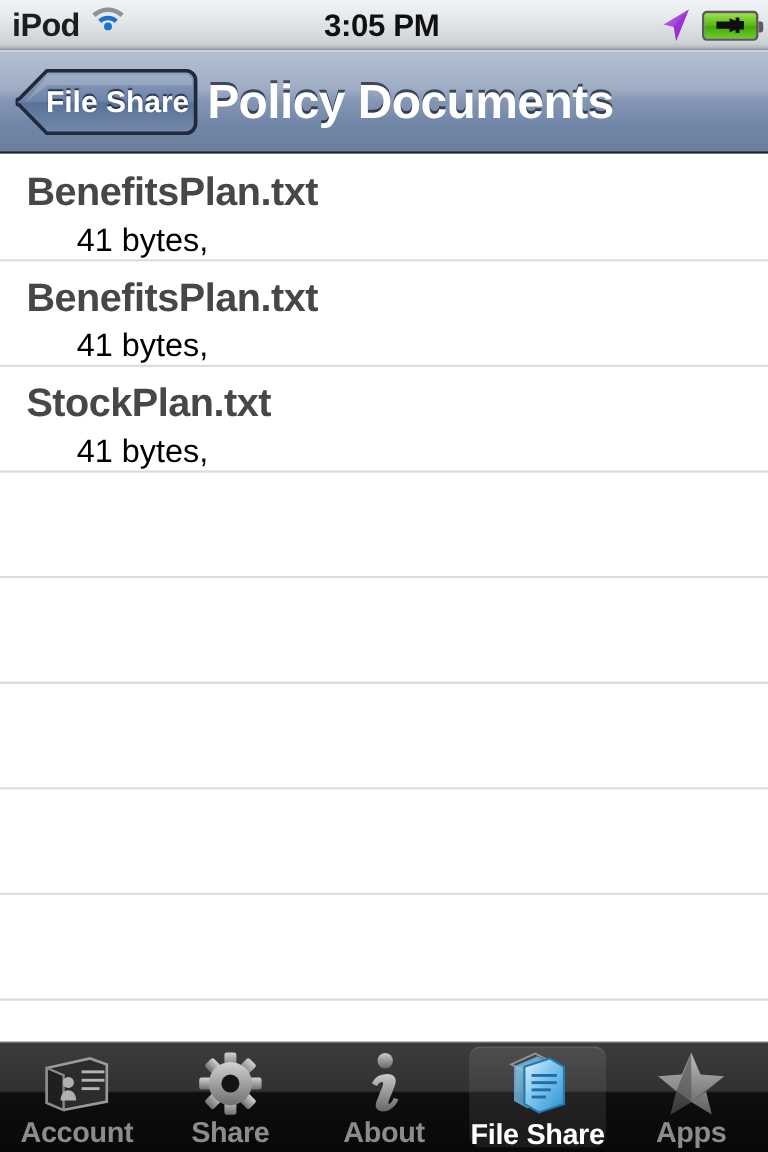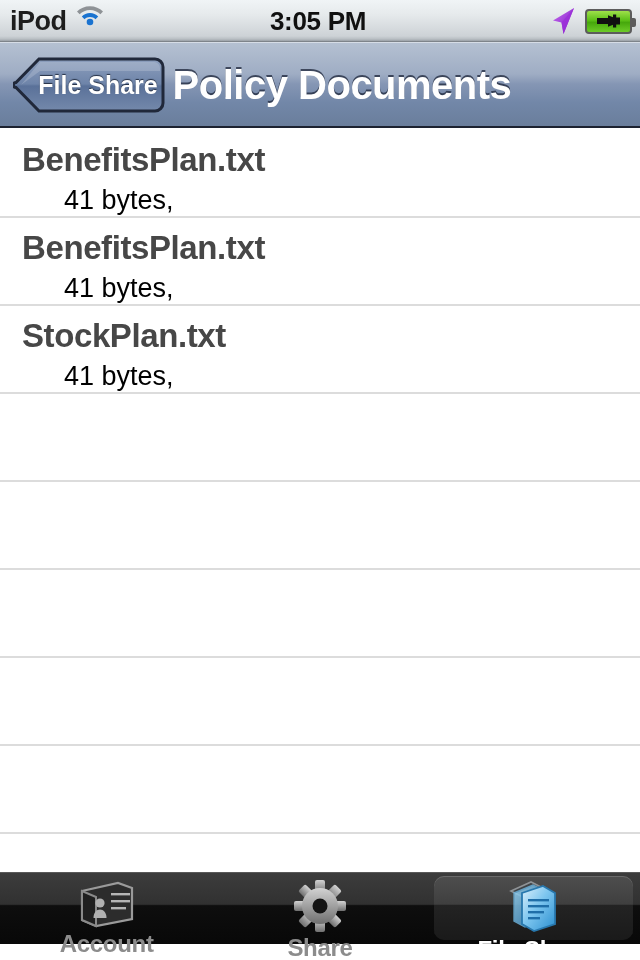--- a/index.html
+++ b/index.html
@@ -82,21 +82,21 @@
     font-size:33px; font-weight:bold; color:#474747; letter-spacing:-0.4px;
     line-height:44px; white-space:nowrap;
   }
   .row-sub {
     font-size:27px; color:#000000; line-height:36px; white-space:nowrap;margin-left:42px;
   }
   .row.empty { padding:0; }
 
   
   .tabbar {
-    position:absolute; left:0; bottom:16px; width:640px; height:72px;
+    position:absolute; left:0; bottom:0; width:640px; height:92px;
     background:linear-gradient(to bottom, #3c3c3c 0%, #313131 44%, #0e0e0e 46%, #080808 100%);
     border-top:1px solid #595959;
     display:flex;
   }
   .tab {
     flex:1; position:relative; display:flex; flex-direction:column;
     align-items:center; justify-content:flex-start; padding-top:6px; cursor:pointer;
   }
   .tab-hl {
     position:absolute; left:7px; right:7px; top:3px; bottom:4px;
@@ -230,20 +230,36 @@
             <rect x="1" y="22" width="13" height="10" rx="2" transform="rotate(45 27 27)"></rect>
             <rect x="40" y="22" width="13" height="10" rx="2" transform="rotate(45 27 27)"></rect>
             <circle cx="27" cy="27" r="18"></circle>
           </g>
           <circle cx="27" cy="27" r="7.5" fill="#141414"></circle>
         </svg>
       </span>
       <span class="tab-label">Share</span>
     </div>
 
+    <div class="tab">
+
+      <span class="tab-icon">
+        <svg width="40" height="54" viewBox="0 0 40 54">
+          <defs>
+            <linearGradient id="ig" x1="0" y1="0" x2="0" y2="1">
+              <stop offset="0" stop-color="#c9c9c9"></stop>
+              <stop offset="1" stop-color="#676767"></stop>
+            </linearGradient>
+          </defs>
+          <circle cx="21" cy="8" r="6.4" fill="url(#ig)"></circle>
+          <path d="M23 19 c-7 0-11 3-13 8 l4 2 c2-3 4-4 5-3 c1 1-1 5-3 10 c-2 5-4 9-2 12 c2 3 8 3 12 0 c3-2 5-5 6-8 l-4-1 c-1 3-3 5-4 5 c-1-1 1-5 3-10 c2-5 4-9 2-12 c-1-2-3-3-6-3 z" fill="url(#ig)"></path>
+        </svg>
+      </span>
+      <span class="tab-label">About</span>
+    </div>
 
     <div class="tab selected">
       <span class="tab-hl"></span>
       <span class="tab-icon">
         <svg width="56" height="56" viewBox="0 0 56 56">
           <defs>
             <linearGradient id="docg" x1="0" y1="0" x2="1" y2="1">
               <stop offset="0" stop-color="#dff1fb"></stop>
               <stop offset="0.45" stop-color="#7ec6ef"></stop>
               <stop offset="1" stop-color="#2a8fd0"></stop>
@@ -260,16 +276,37 @@
             <rect x="23" y="20" width="21" height="2.4"></rect>
             <rect x="23" y="26" width="21" height="2.4"></rect>
             <rect x="23" y="32" width="16" height="2.4"></rect>
             <rect x="23" y="38" width="12" height="2.4"></rect>
           </g>
         </svg>
       </span>
       <span class="tab-label">File Share</span>
     </div>
 
+    <div class="tab">
+
+      <span class="tab-icon">
+        <svg width="58" height="54" viewBox="0 0 58 54">
+          <defs>
+            <linearGradient id="starg" x1="0" y1="0" x2="0" y2="1">
+              <stop offset="0" stop-color="#bdbdbd"></stop>
+              <stop offset="1" stop-color="#5e5e5e"></stop>
+            </linearGradient>
+          </defs>
+          <path d="M29 1 L36.8 19.4 L56.5 20.8 L41.4 33.6 L46.2 52.8 L29 42.3 L11.8 52.8 L16.6 33.6 L1.5 20.8 L21.2 19.4 Z" fill="url(#starg)"></path>
+          <g fill="#1b1b1b" opacity=".55">
+            <path d="M29 1 L29 42.3 L11.8 52.8 L16.6 33.6 Z"></path>
+            <path d="M56.5 20.8 L29 42.3 L41.4 33.6 Z"></path>
+            <path d="M1.5 20.8 L29 42.3 L16.6 33.6 Z" opacity=".3"></path>
+          </g>
+          <path d="M29 1 L21.2 19.4 L1.5 20.8 L29 42.3 Z" fill="#9a9a9a" opacity=".35"></path>
+        </svg>
+      </span>
+      <span class="tab-label">Apps</span>
+    </div>
 
   </div>
 
 </div>
 
 </body></html>

